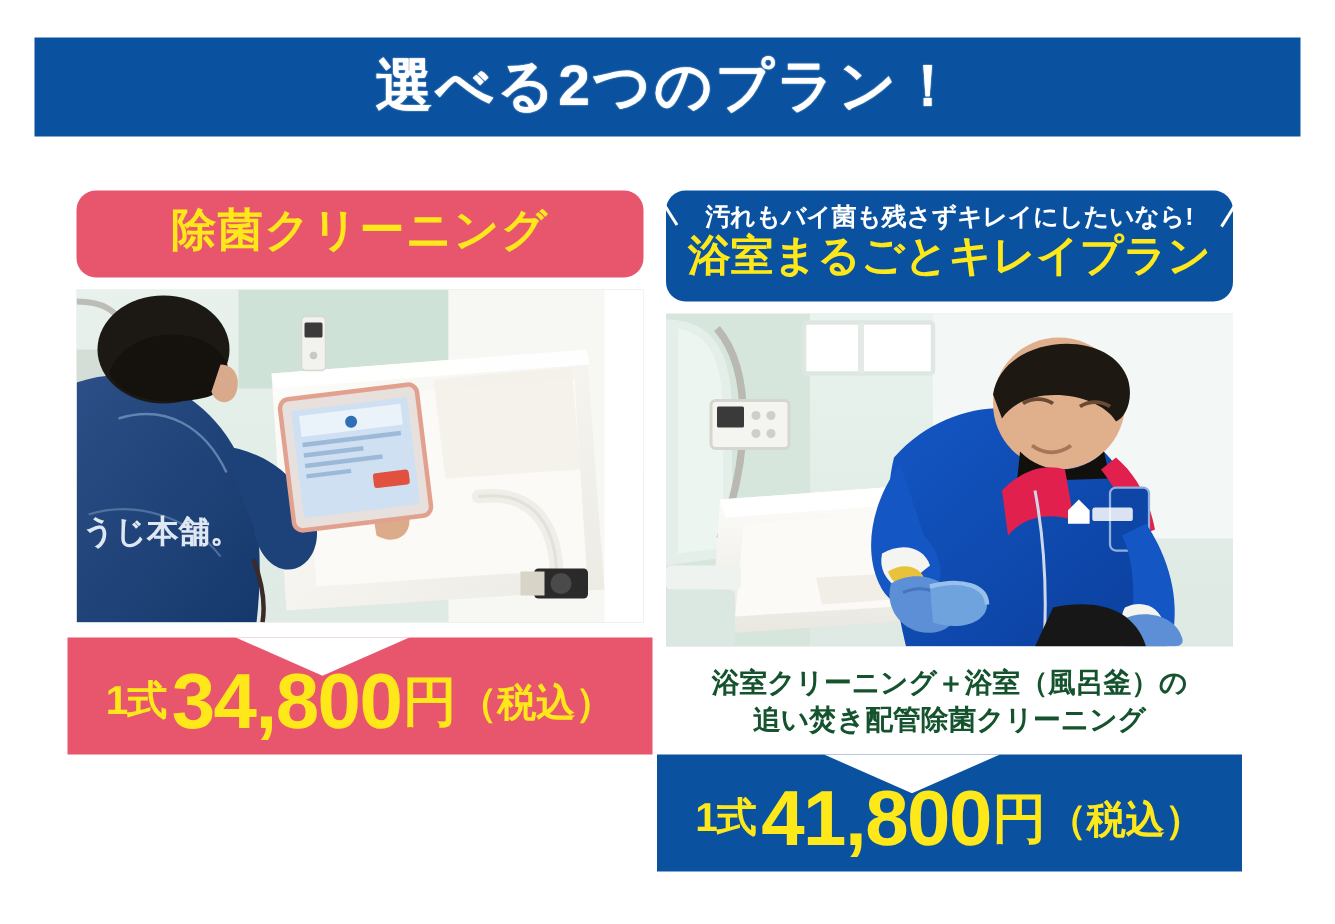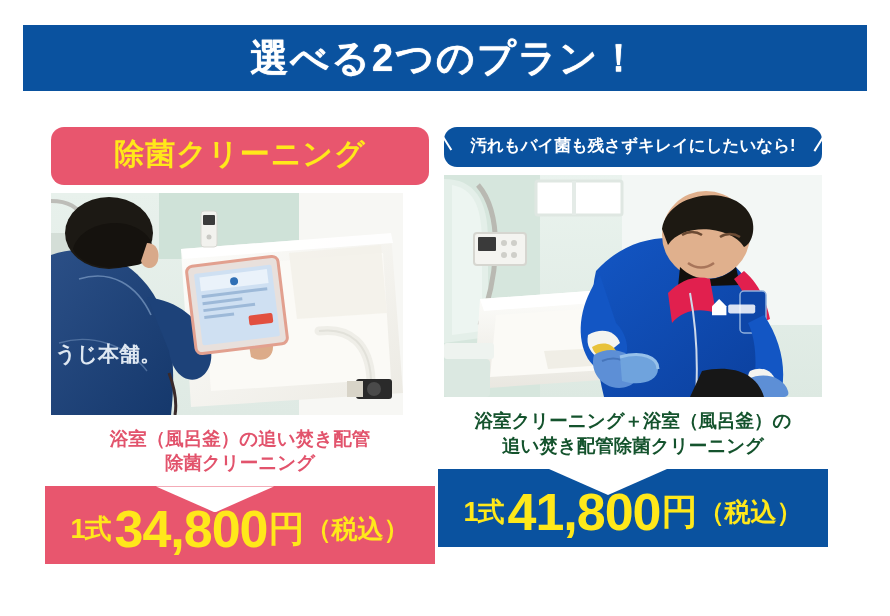--- a/index.html
+++ b/index.html
@@ -208,22 +208,20 @@
             <rect x="152" y="105" width="40" height="3" fill="#9db9d8"></rect>
             <rect x="152" y="112" width="52" height="3" fill="#9db9d8"></rect>
             <rect x="152" y="119" width="30" height="3" fill="#9db9d8"></rect>
             <rect x="196" y="124" width="24" height="10" rx="2" fill="#e2503f"></rect>
           </g>
 
           <path d="M118 180 C124 196 126 210 124 222" stroke="#3a2a2a" stroke-width="3" fill="none"></path>
         </svg>
       </div>
 
-      <div class="desc pink">浴室（風呂釜）の追い焚き配管
-除菌クリーニング</div>
 
       <div class="price-wrap">
         <div class="price-box pink"></div>
         <div class="notch"></div>
         <div class="price-text">
           <span class="price-unit">1式</span>
           <span class="price-amount">34,800</span>
           <span class="price-yen">円</span>
           <span class="price-tax">（税込）</span>
         </div>
@@ -231,20 +229,21 @@
     </div>
 
     <div class="col col-right">
 
       <div class="plan-head blue">
         <div class="plan-sub">
           <span class="slash l"></span>
           <span>汚れもバイ菌も残さずキレイにしたいなら!</span>
           <span class="slash r"></span>
         </div>
+        <div class="plan-title tight">浴室まるごとキレイプラン</div>
       </div>
 
       <div class="photo">
         <svg viewBox="0 0 378 222" xmlns="http://www.w3.org/2000/svg">
           <defs>
             <linearGradient id="wallR" x1="0" y1="0" x2="0" y2="1">
               <stop offset="0" stop-color="#eaf3ee"></stop>
                 <stop offset="1" stop-color="#dde9e2"></stop>
             </linearGradient>
             <linearGradient id="tubR" x1="0" y1="0" x2="0" y2="1">

